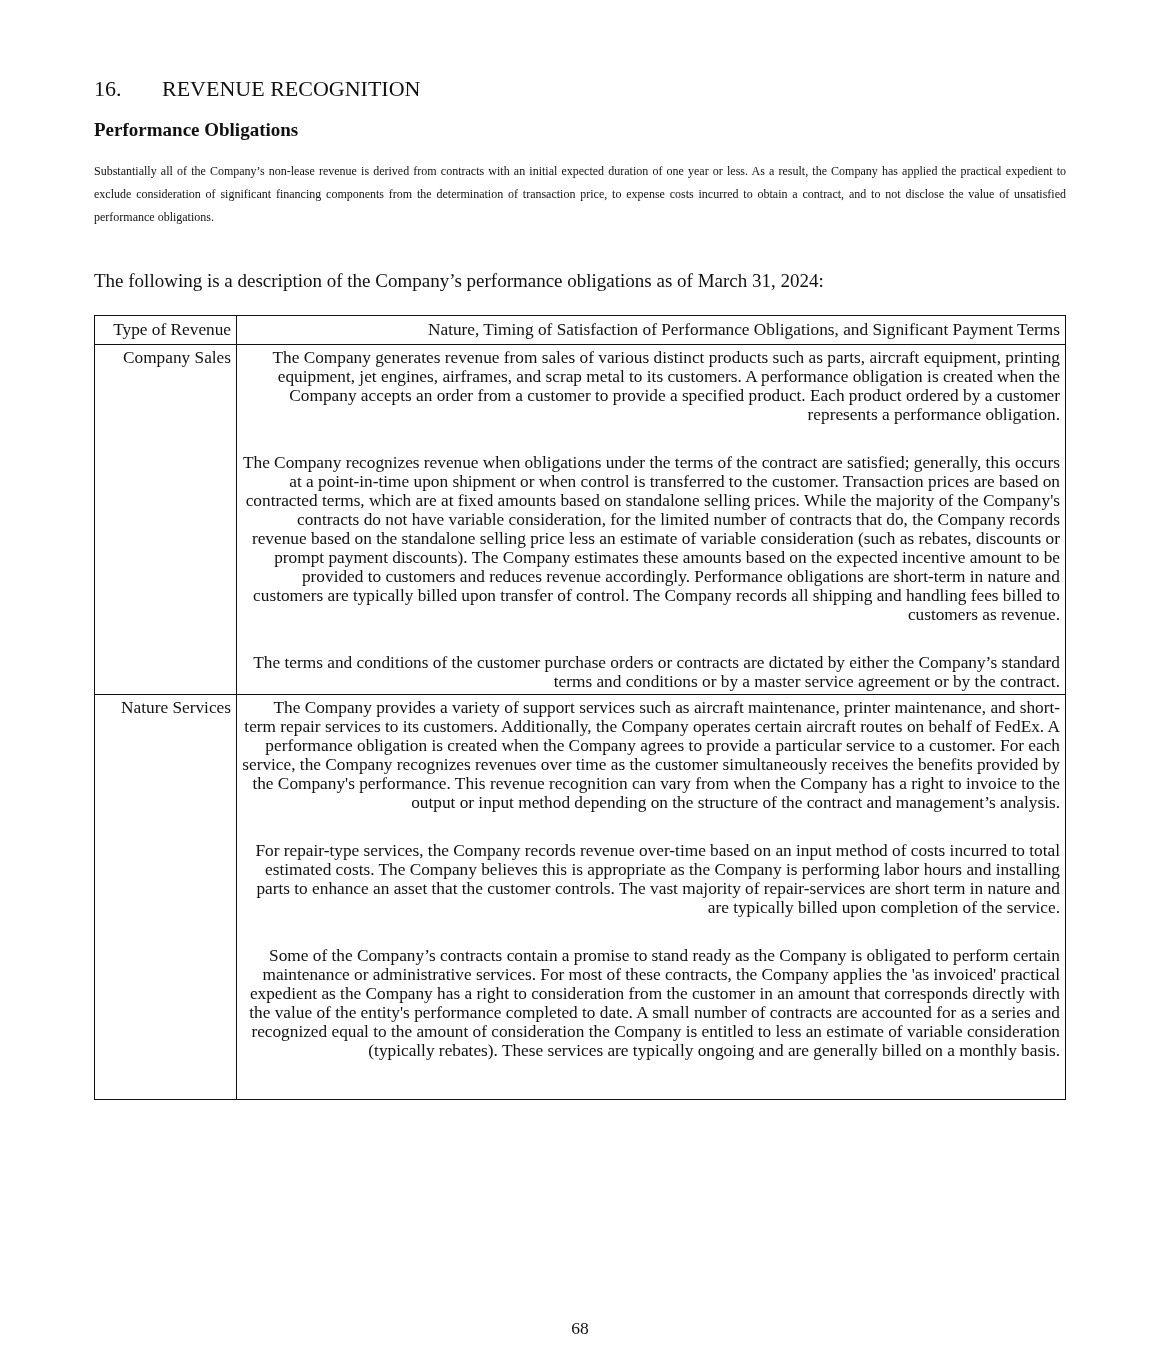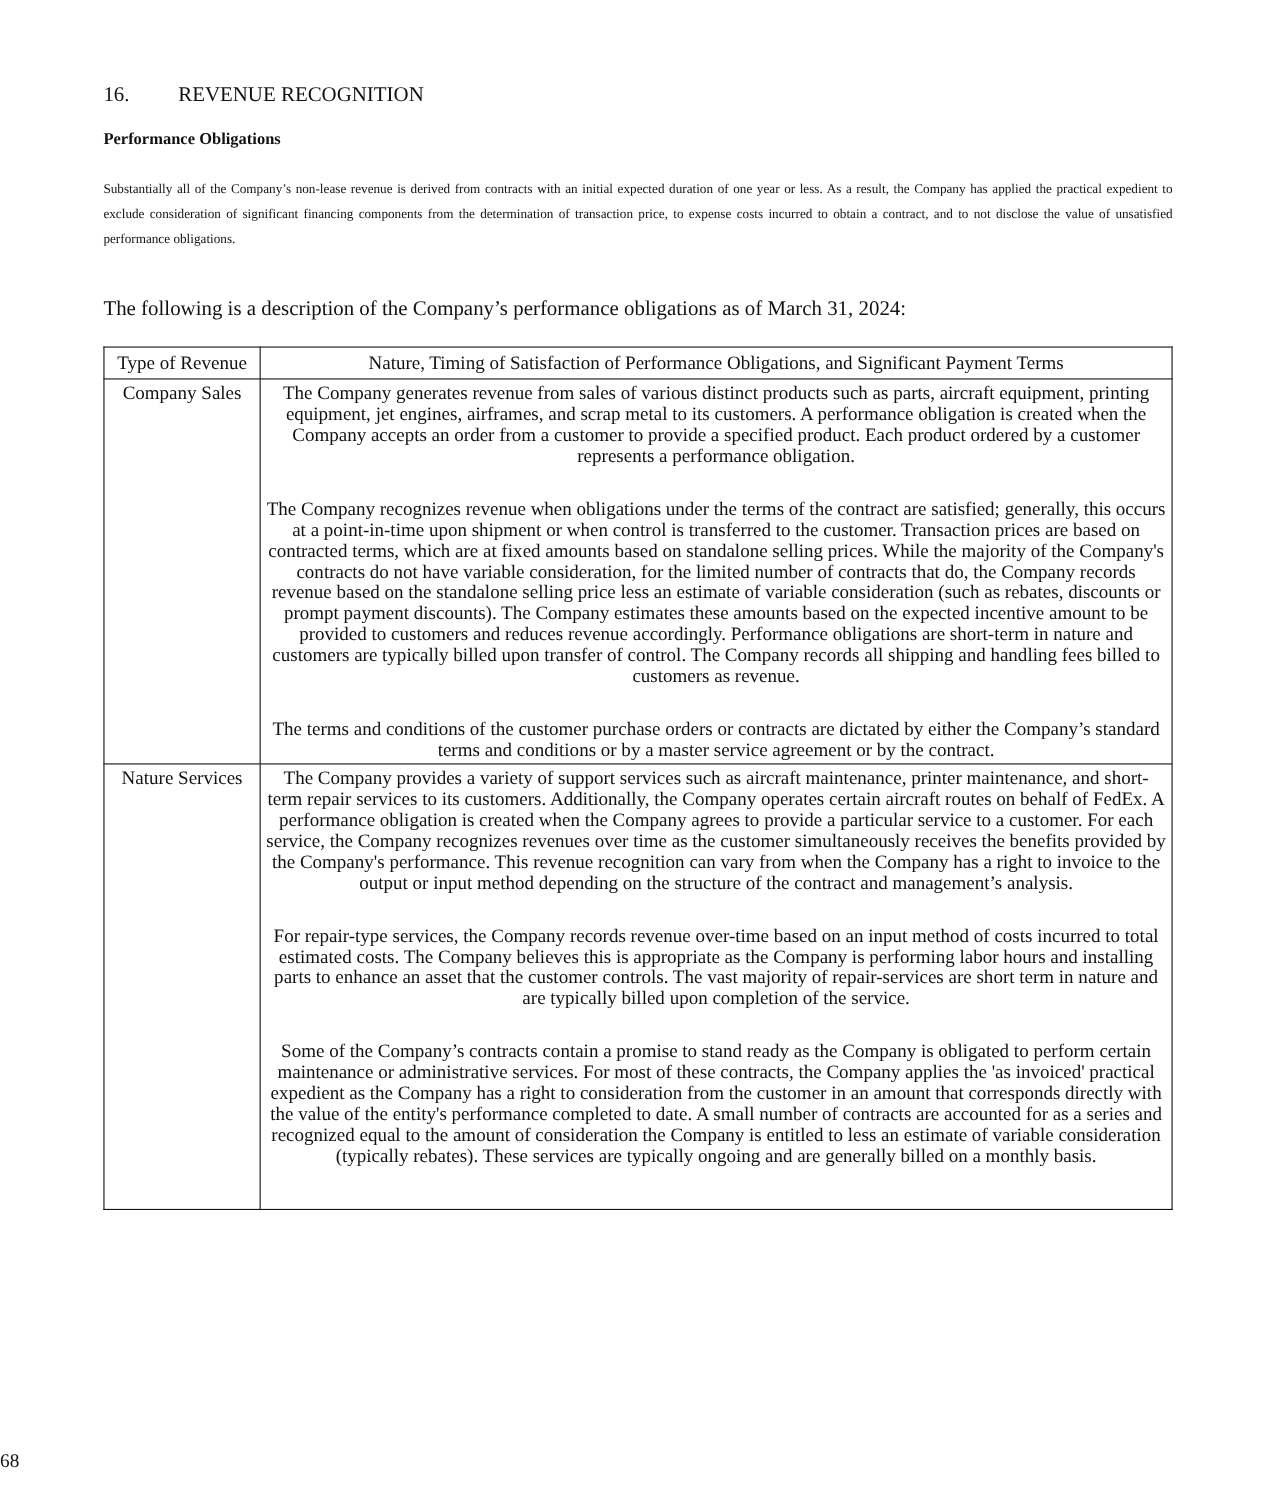--- a/index.html
+++ b/index.html
@@ -2,44 +2,44 @@
 <html><head>
 <meta charset="utf-8">
 <style>
   html, body { margin: 0; padding: 0; background: #ffffff; }
   body {
     width: 1160px; height: 1365px; position: relative;
     font-family: "Liberation Serif", "DejaVu Serif", serif;
     color: #111111; font-size: 17.5px;
   }
   .page { position: absolute; left: 94px; top: 0; width: 972px; }
-  .heading { position: absolute; top: 76px; left: 0; font-size: 19px; white-space: nowrap; }
+  .heading { position: absolute; top: 76px; left: 0; font-size: 22px; white-space: nowrap; }
   .heading .num { display: inline-block; width: 68px; }
-  .subhead { position: absolute; top: 119px; left: 0; font-weight: bold; font-size: 15px; }
+  .subhead { position: absolute; top: 119px; left: 0; font-weight: bold; font-size: 19px; }
   .para1 {
     position: absolute; top: 160px; left: 0; width: 972px;
     text-align: justify; line-height: 23px; font-size: 12px;
   }
   .para2 { position: absolute; top: 270px; left: 0; font-size: 19px; }
   table.po {
     position: absolute; top: 315px; left: 0; width: 972px;
     border-collapse: collapse; font-size: 17.3px;
   }
   table.po th, table.po td {
-    border: 1.6px solid #111; vertical-align: top; text-align: center;
+    border: 1.6px solid #111; vertical-align: top; text-align: right;
     font-weight: normal; padding: 3px 5px 3px 5px;
   }
   table.po th { line-height: 22px; }
   table.po td { line-height: 19px; }
   table.po .c1 { width: 131px; white-space: nowrap; }
   table.po td.c2 p { margin: 0; font-family: Liberation Serif, serif; }
   table.po td.c2 p + p { margin-top: 29px; }
   .row-product td { height: 318px; }
   .row-support td { height: 398px; }
-  .pagenum { position: absolute; top: 1318px; left: 0; width: 1160px; font-size: 17.5px; }
+  .pagenum { position: absolute; top: 1318px; left: 0; width: 1160px; text-align: center; font-size: 17.5px; }
 </style>
 </head>
 <body>
 
 <div class="page">
   <div class="heading">
     <span class="num">16.</span><span>REVENUE RECOGNITION</span>
   </div>
 
   <div class="subhead">Performance Obligations</div>

